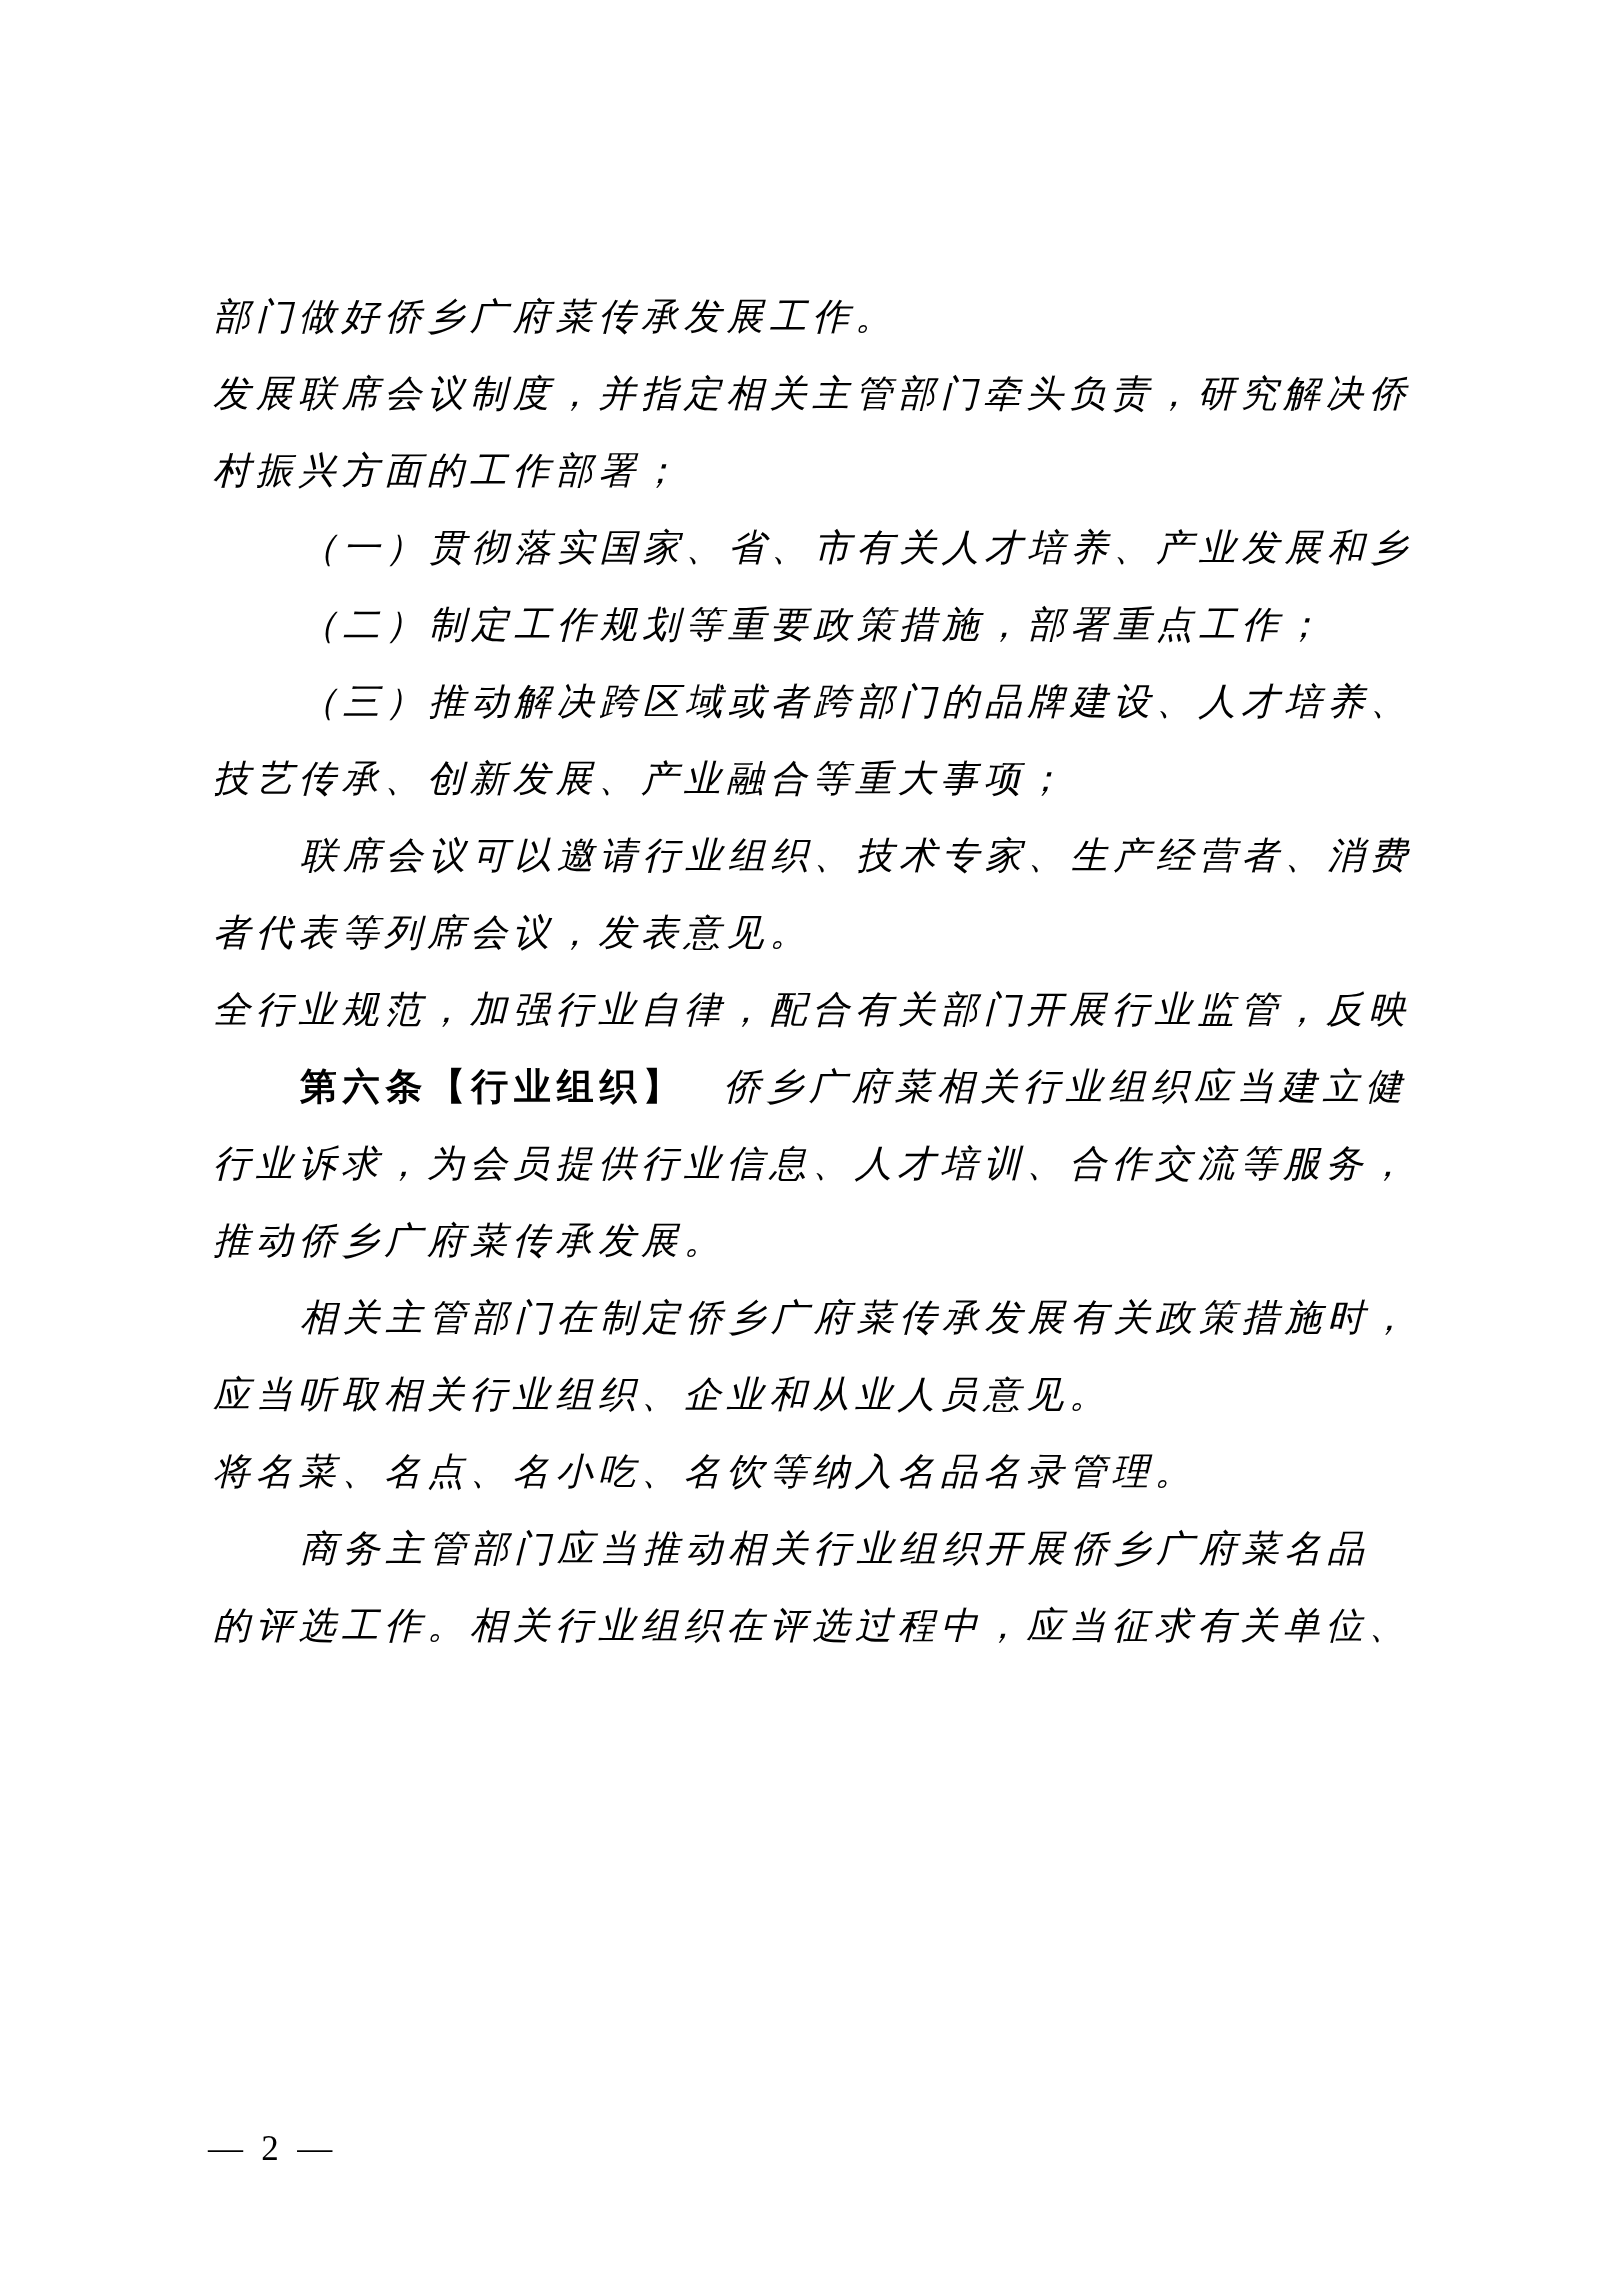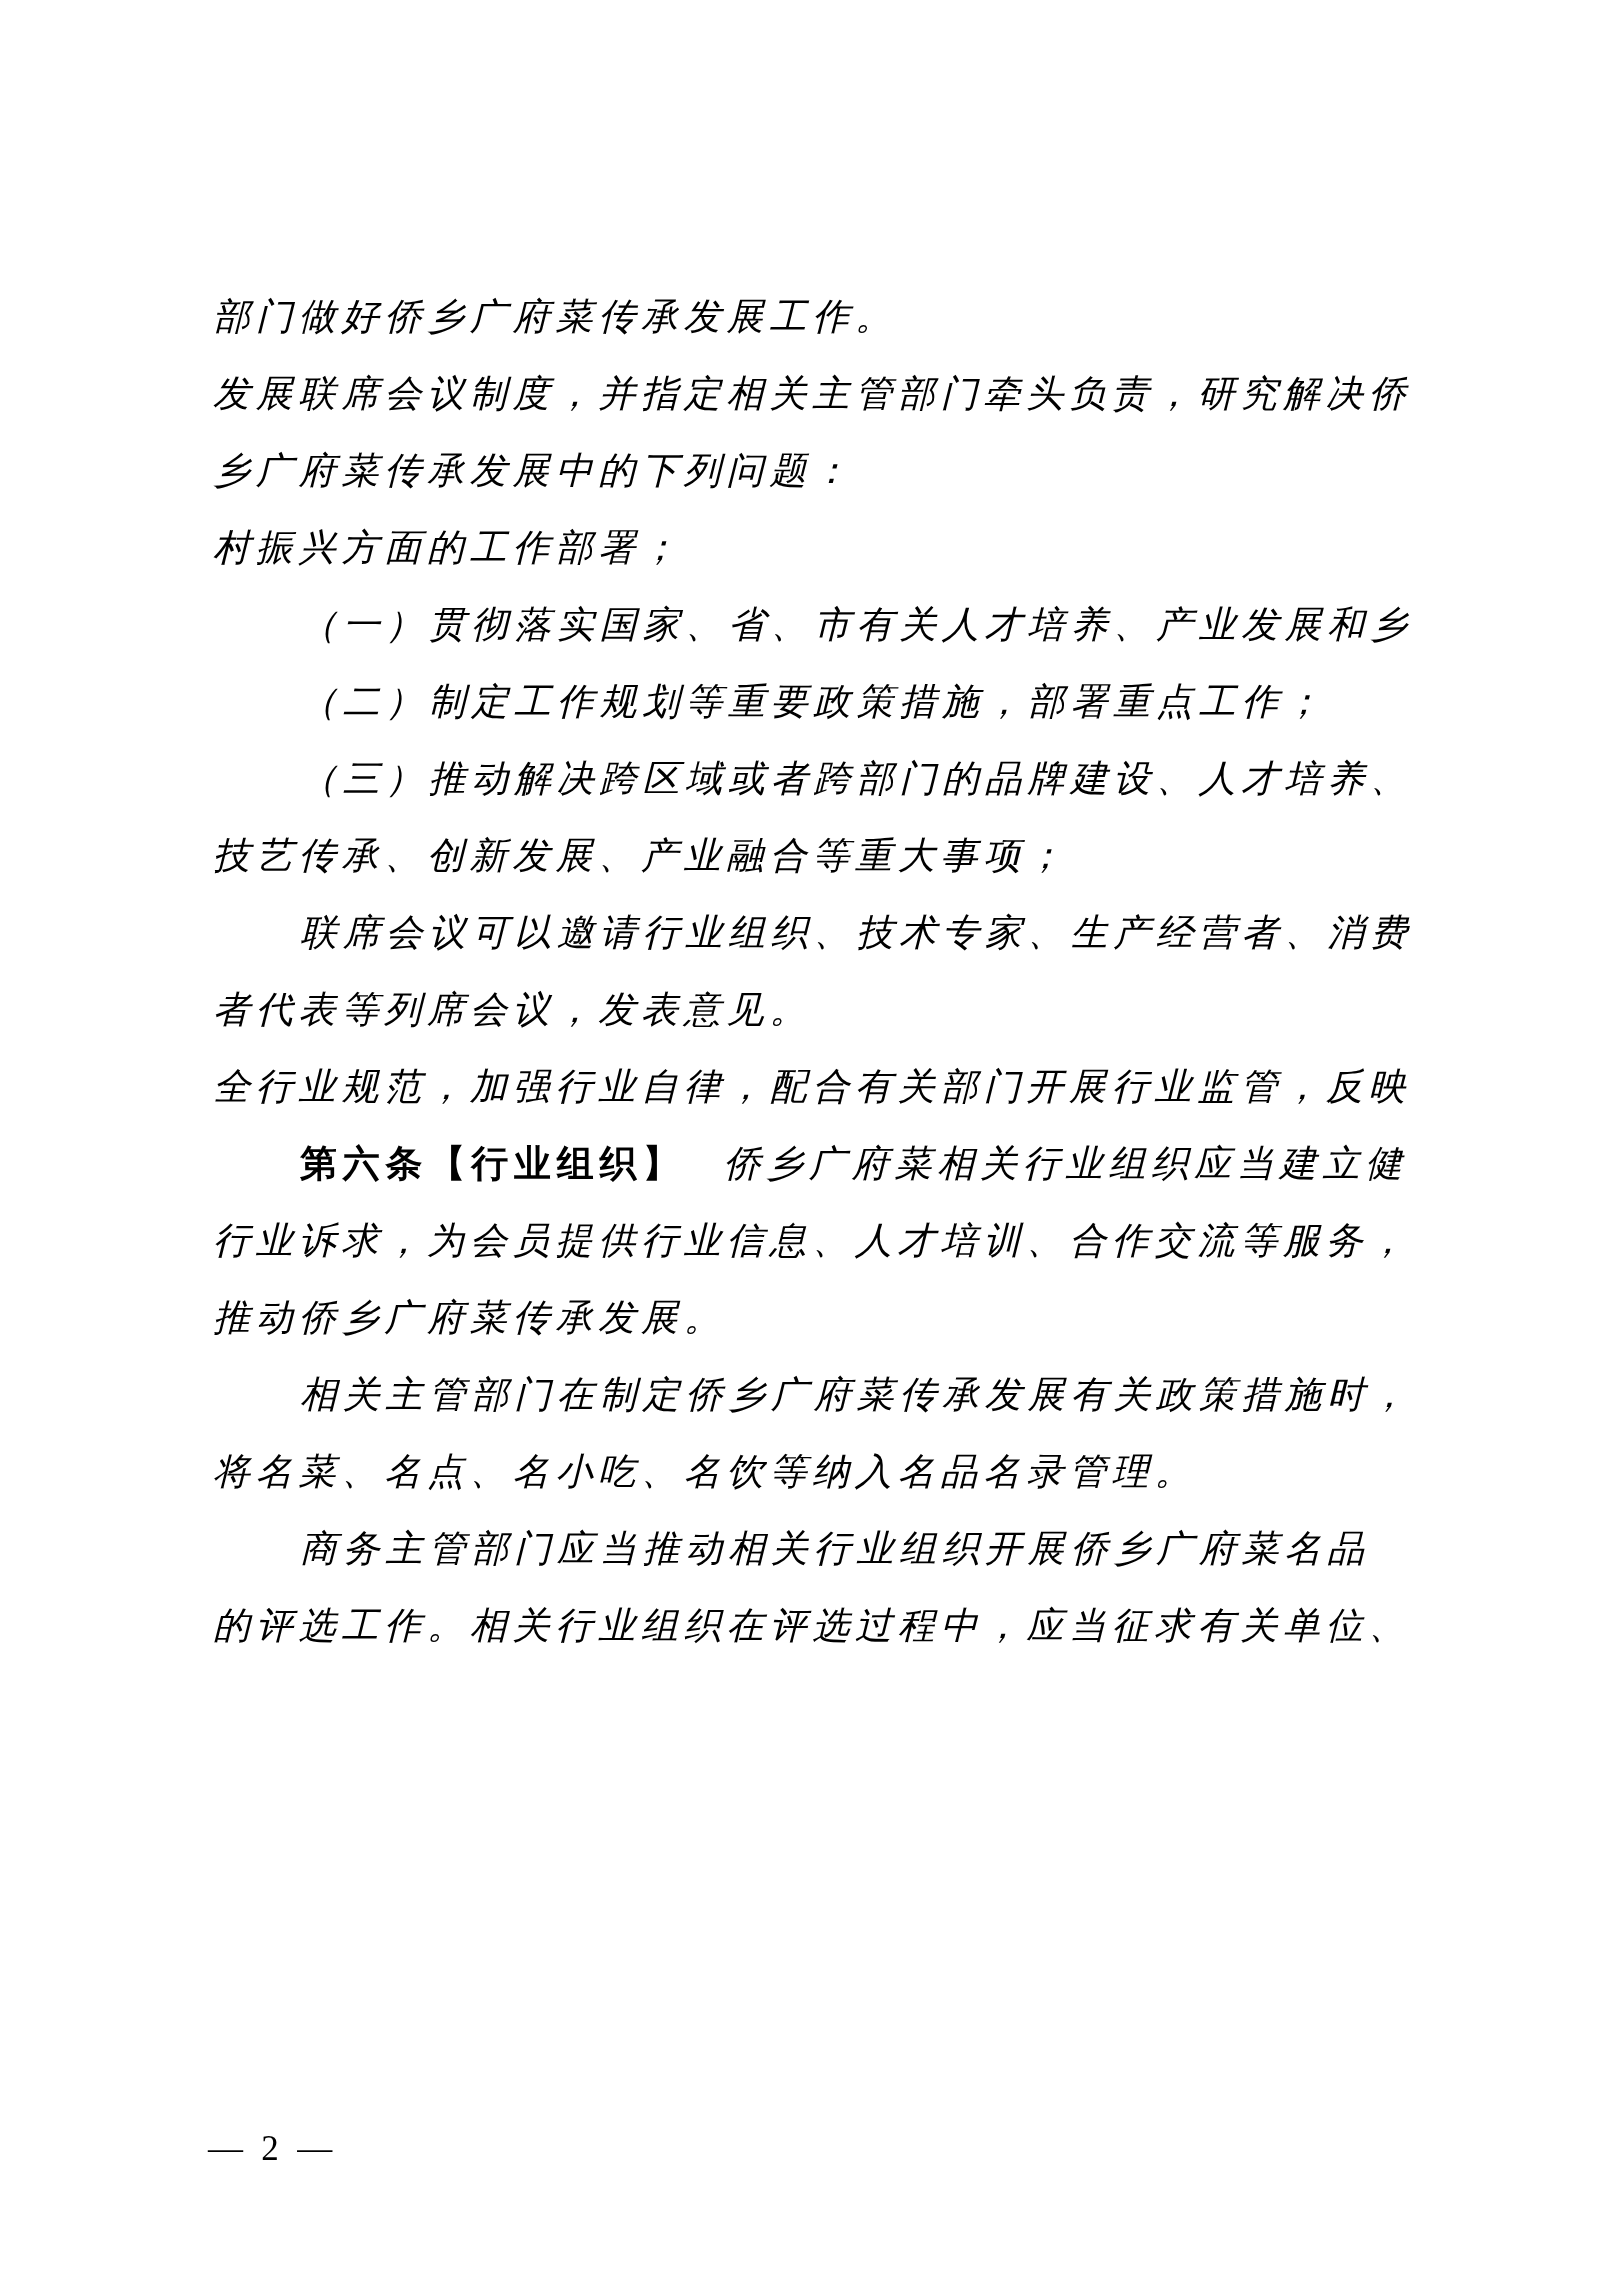--- a/index.html
+++ b/index.html
@@ -55,33 +55,33 @@
     color: #000000;
   }
 </style>
 </head>
 <body>
 
 <div class="page">
   <main class="text-block">
       <div class="line"><span class="run">部门做好侨乡广府菜传承发展工作。</span></div>
       <div class="line"><span class="run">发展联席会议制度，并指定相关主管部门牵头负责，研究解决侨</span></div>
-      <div class="line"><span class="run">乡广府菜传承发展中的下列问题：</span></div>
       <div class="line"><span class="run">村振兴方面的工作部署；</span></div>
       <div class="line ind"><span class="run">（一）贯彻落实国家、省、市有关人才培养、产业发展和乡</span></div>
       <div class="line ind"><span class="run">（二）制定工作规划等重要政策措施，部署重点工作；</span></div>
       <div class="line ind"><span class="run">（三）推动解决跨区域或者跨部门的品牌建设、人才培养、</span></div>
       <div class="line"><span class="run">技艺传承、创新发展、产业融合等重大事项；</span></div>
       <div class="line ind"><span class="run">联席会议可以邀请行业组织、技术专家、生产经营者、消费</span></div>
       <div class="line"><span class="run">者代表等列席会议，发表意见。</span></div>
       <div class="line"><span class="run">全行业规范，加强行业自律，配合有关部门开展行业监管，反映</span></div>
       <div class="line ind"><span class="hd">第六条【行业组织】</span><span class="run gap">侨乡广府菜相关行业组织应当建立健</span></div>
       <div class="line"><span class="run">行业诉求，为会员提供行业信息、人才培训、合作交流等服务，</span></div>
       <div class="line"><span class="run">推动侨乡广府菜传承发展。</span></div>
       <div class="line ind"><span class="run">相关主管部门在制定侨乡广府菜传承发展有关政策措施时，</span></div>
+      <div class="line"><span class="run">应当听取相关行业组织、企业和从业人员意见。</span></div>
       <div class="line"><span class="run">将名菜、名点、名小吃、名饮等纳入名品名录管理。</span></div>
       <div class="line ind"><span class="run">商务主管部门应当推动相关行业组织开展侨乡广府菜名品</span></div>
       <div class="line"><span class="run">的评选工作。相关行业组织在评选过程中，应当征求有关单位、</span></div>
     </main>
   <footer class="page-footer">
     <span>— 2 —</span>
   </footer>
 </div>
 
 

